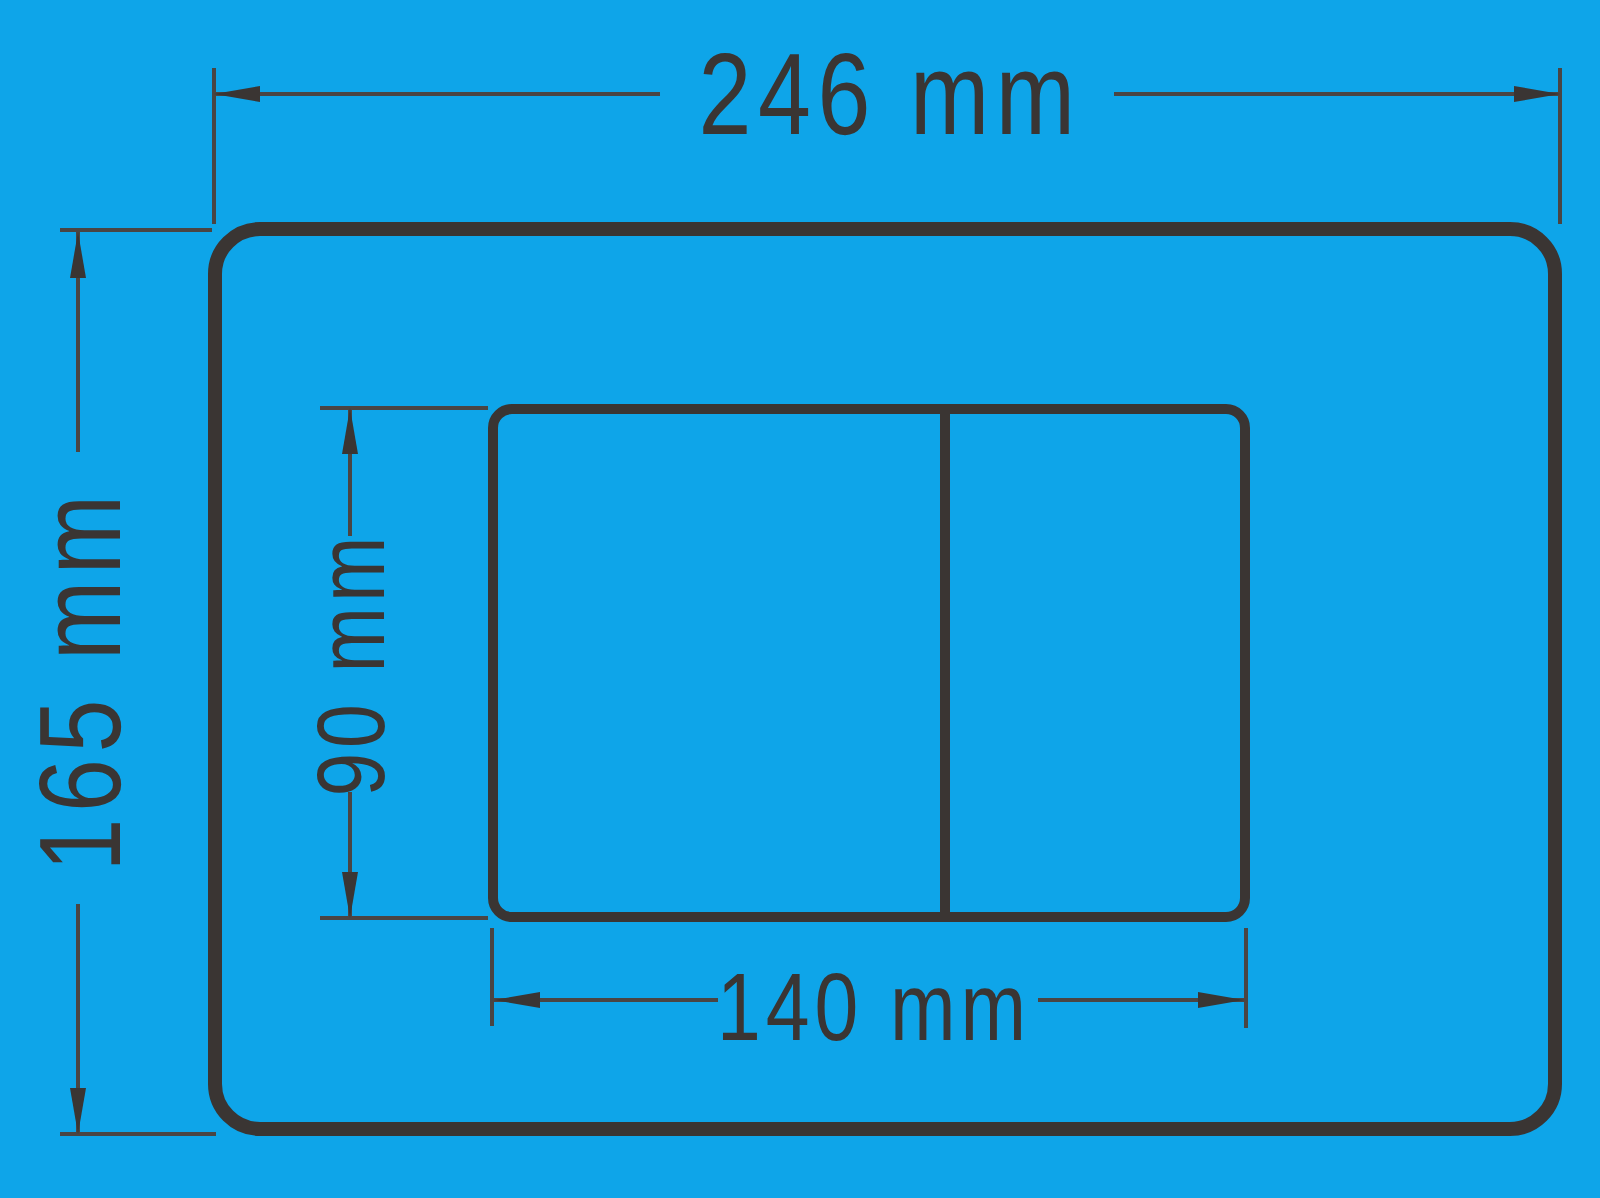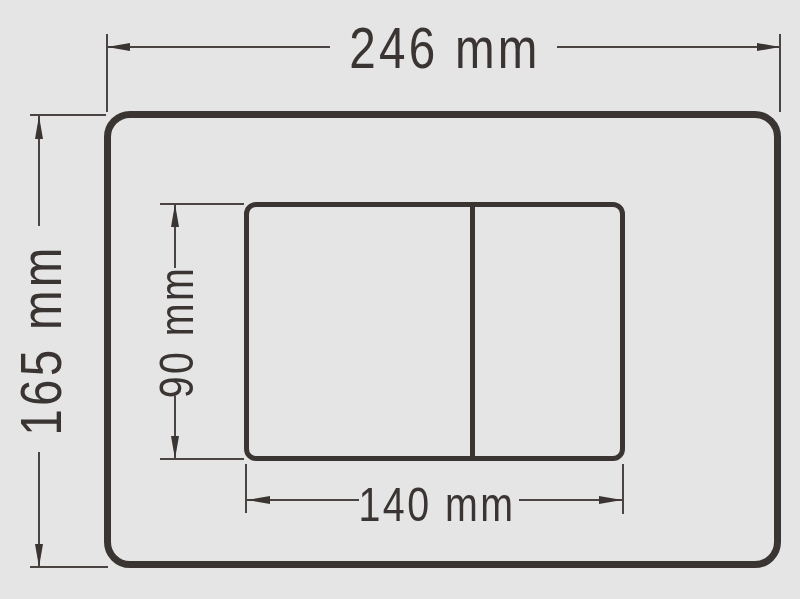--- a/index.html
+++ b/index.html
@@ -5,21 +5,21 @@
   html, body {
     margin: 0; padding: 0;
     background: #ffffff;
     width: 800px; height: 599px;
     overflow: hidden;
     font-family: "Liberation Sans", sans-serif;
   }
   #canvas {
     position: relative;
     width: 800px; height: 599px;
-    background: #e5e5e5;
+    background: #0ea5e9;
   }
   
   .plate-outline {
     position: absolute;
     left: 104px; top: 111px;
     width: 677px; height: 457px;
     box-sizing: border-box;
     border: 7px solid #3a3533;
     border-radius: 26px;
     background: transparent;

